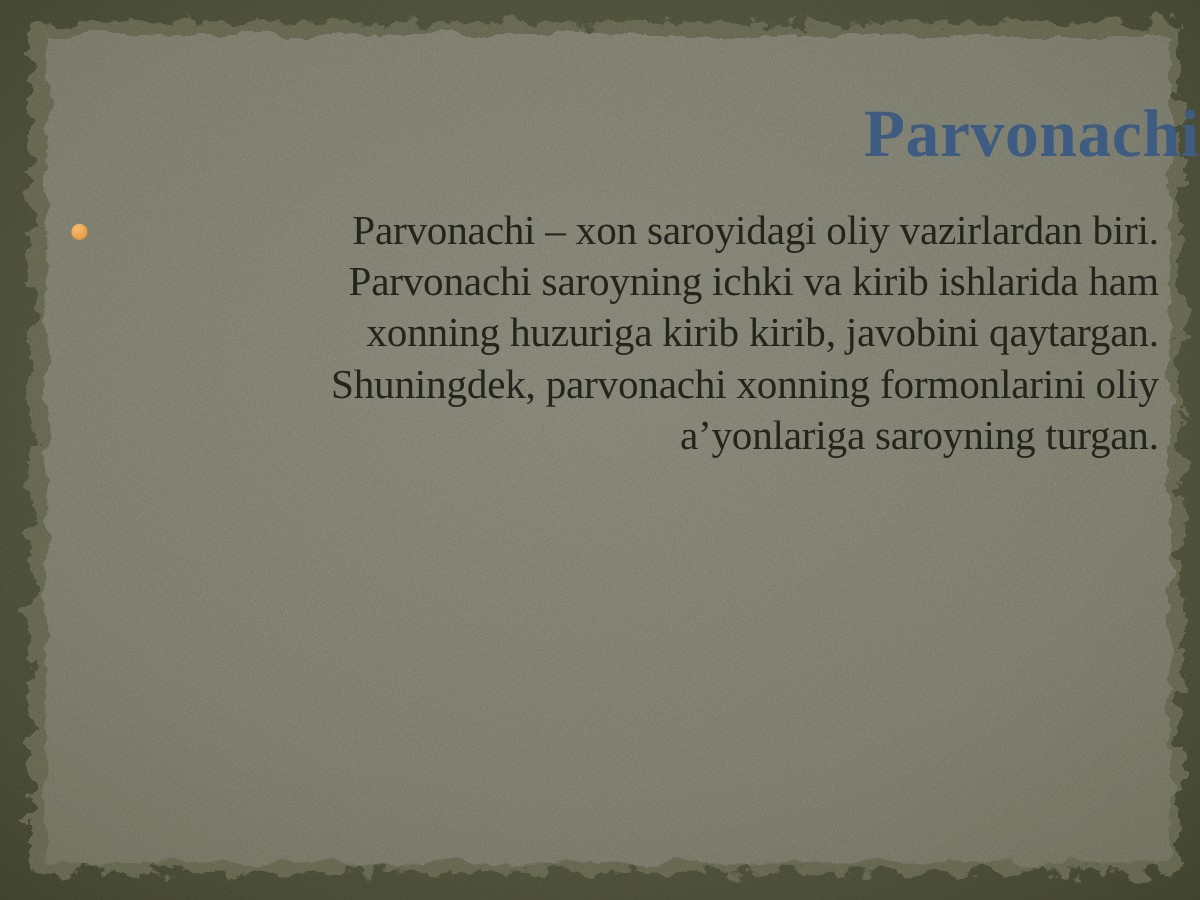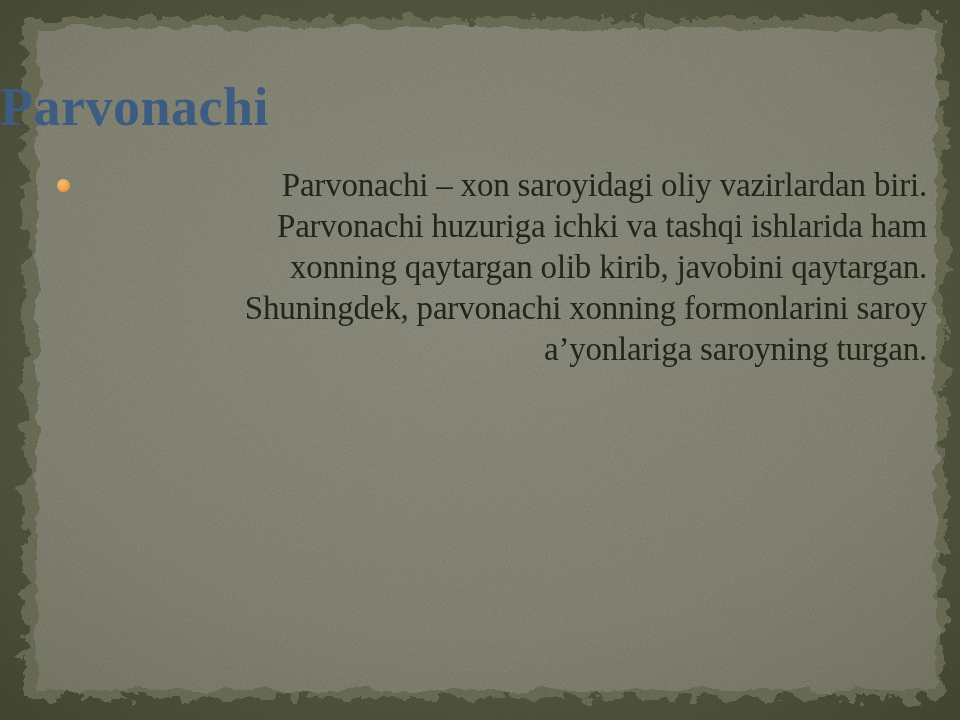--- a/index.html
+++ b/index.html
@@ -9,21 +9,21 @@
     overflow: hidden;
     font-family: "Liberation Serif", "DejaVu Serif", serif;
     user-select: none;
   }
   .bg-svg { position: absolute; left: 0; top: 0; width: 960px; height: 720px; display: block; }
 
   .slide-title {
     position: absolute;
     left: 0; right: 0;
     top: 80px;
-    text-align: left;
+    text-align: right;
     font-size: 54px;
     line-height: 1;
     font-weight: bold;
     color: #3e5c82;
     letter-spacing: 0.5px;
   }
 
   .bullet-item {
     position: absolute;
     left: 57px;
@@ -87,20 +87,20 @@
 
     <rect x="0" y="0" width="960" height="720" filter="url(#grain)" opacity="0.14"></rect>
   </svg>
 
   <div class="slide-title">Parvonachi</div>
 
   <div class="bullet-item">
     <span class="bullet-dot"></span>
     <div class="bullet-text">
       <span class="line">Parvonachi – xon saroyidagi oliy vazirlardan biri.</span>
-      <span class="line">Parvonachi huzuriga ichki va tashqi ishlarida ham</span>
-      <span class="line">xonning qaytargan olib kirib, javobini qaytargan.</span>
-      <span class="line">Shuningdek, parvonachi xonning formonlarini saroy</span>
+      <span class="line">Parvonachi saroyning ichki va kirib ishlarida ham</span>
+      <span class="line">xonning huzuriga kirib kirib, javobini qaytargan.</span>
+      <span class="line">Shuningdek, parvonachi xonning formonlarini oliy</span>
       <span class="line">a’yonlariga saroyning turgan.</span>
     </div>
   </div>
 
 </div>
 
 </body></html>

